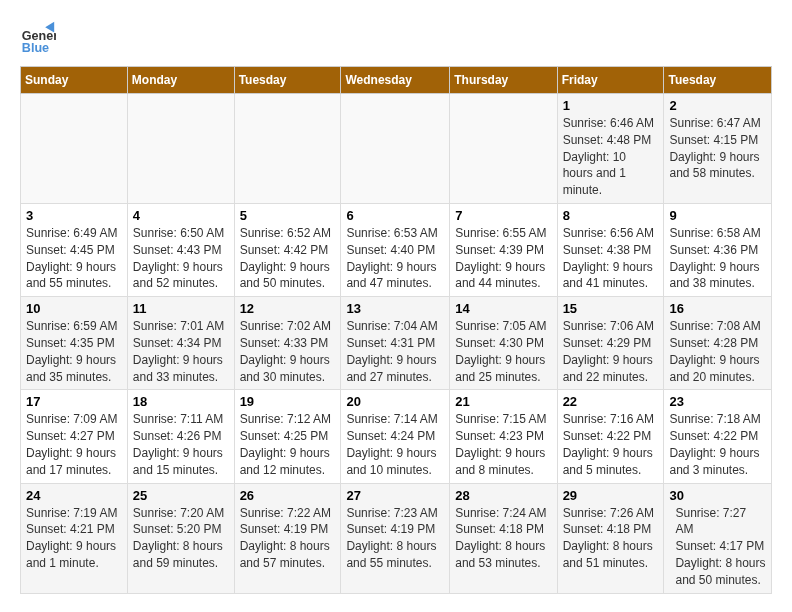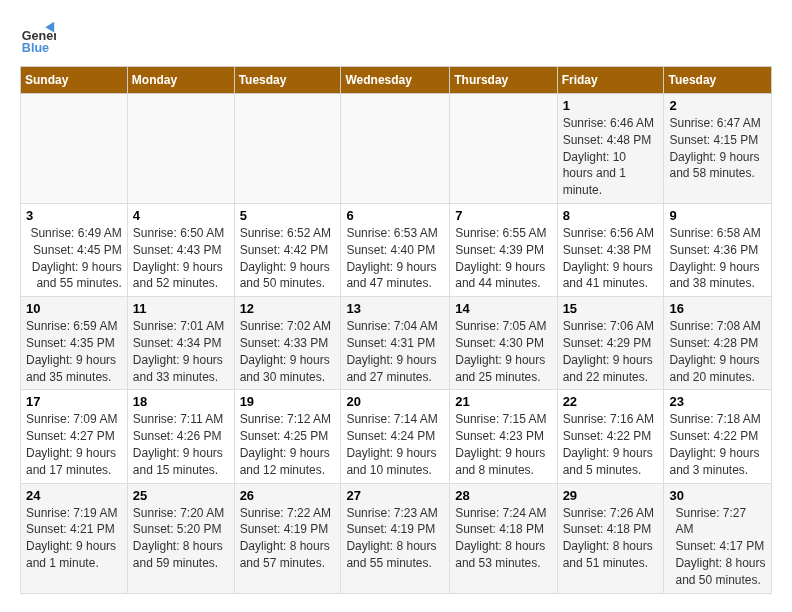--- a/index.html
+++ b/index.html
@@ -123,21 +123,21 @@
         <td>
           <span class="day-num">2</span>
           <div class="day-info" style="white-space: pre-line;">Sunrise: 6:47 AM
 Sunset: 4:15 PM
 Daylight: 9 hours and 58 minutes.</div>
         </td>
       </tr>
       <tr>
         <td>
           <span class="day-num">3</span>
-          <div class="day-info" style="white-space: pre-line; text-align: right;">Sunrise: 6:49 AM
+          <div class="day-info" style="white-space: pre-line;">Sunrise: 6:49 AM
 Sunset: 4:45 PM
 Daylight: 9 hours and 55 minutes.</div>
         </td>
         <td>
           <span class="day-num">4</span>
           <div class="day-info" style="white-space: pre-line;">Sunrise: 6:50 AM
 Sunset: 4:43 PM
 Daylight: 9 hours and 52 minutes.</div>
         </td>
         <td>

